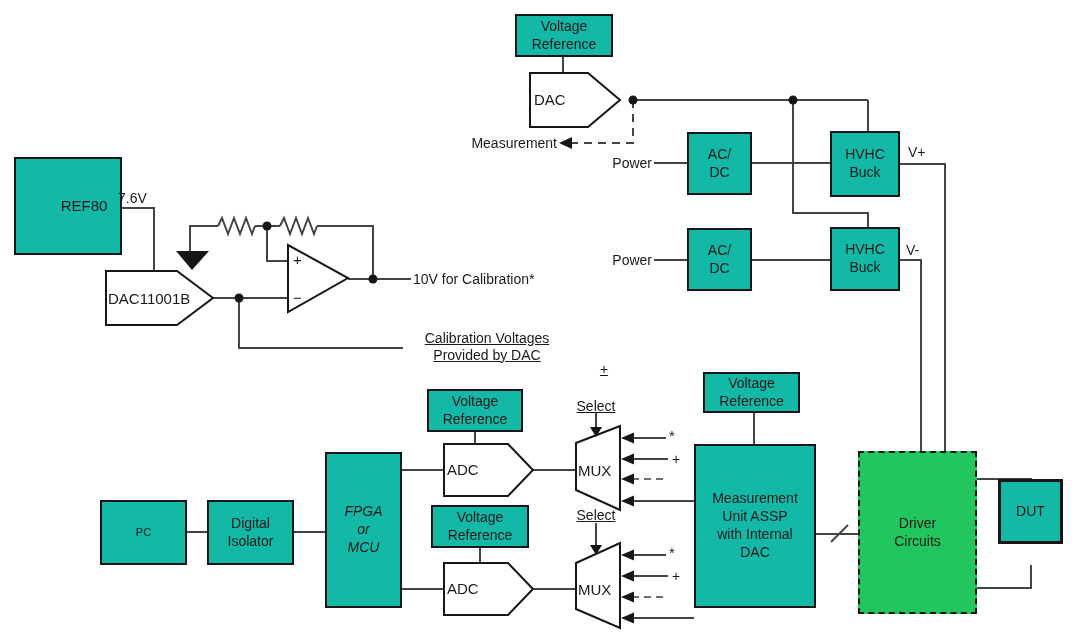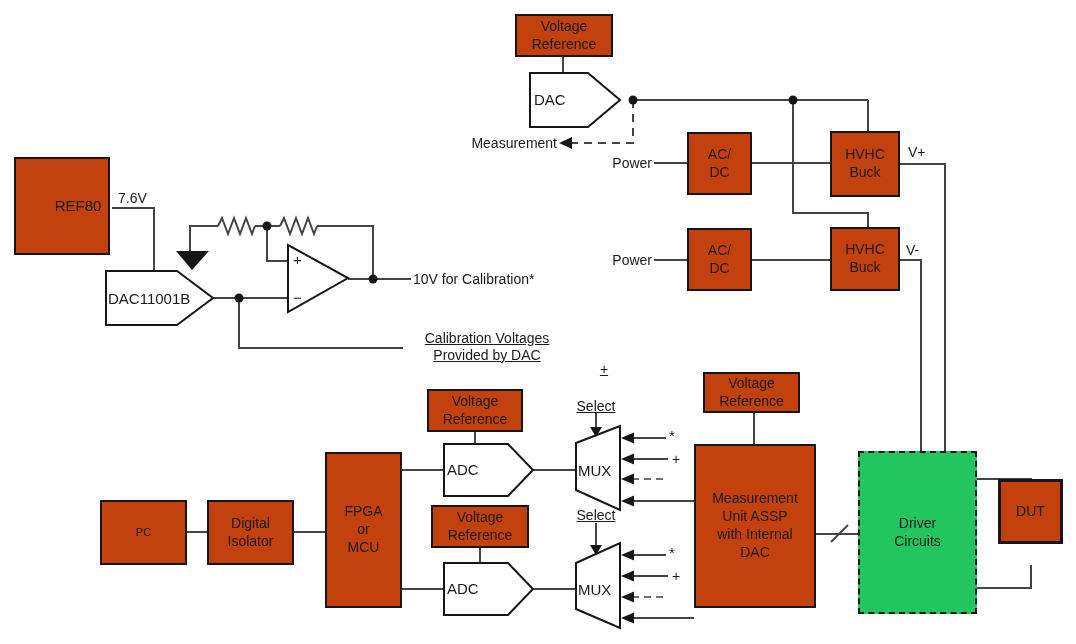--- a/index.html
+++ b/index.html
@@ -1,20 +1,20 @@
 <!DOCTYPE html>
 <html><head>
 <meta charset="utf-8">
 <style>
   html,body{margin:0;padding:0;background:#fff;}
   .stage{position:relative;width:1076px;height:644px;background:#ffffff;
          font-family:"Liberation Sans",sans-serif;color:#1a1a1a;overflow:hidden;}
   svg.wires{position:absolute;left:0;top:0;width:1076px;height:644px;}
   .box{position:absolute;display:flex;align-items:center;justify-content:center;
-       text-align:center;border:2px solid #161616;background:#c2410c;
+       text-align:center;border:2px solid #161616;background:#14b8a6;
        white-space:pre-line;font-size:14px;line-height:1.28;box-sizing:border-box;}
   .box.dashed{border-style:dashed;background:#22c55e;text-align:center;}
   .box.thick{border-width:3px;}
   .lbl{position:absolute;white-space:pre-line;font-size:14px;line-height:1.2;}
   .lbl.right{text-align:right;}
   .lbl.center{text-align:center;text-decoration:underline;}
   .lbl.big{font-size:15px;}
 </style>
 </head>
 <body>
@@ -106,39 +106,39 @@
       <circle cx="633" cy="100" r="4.5"></circle>
       <circle cx="793" cy="100" r="4.5"></circle>
       <circle cx="267" cy="226" r="4.5"></circle>
       <circle cx="239" cy="298" r="4.5"></circle>
       <circle cx="373" cy="279" r="4.5"></circle>
     </g>
   </svg>
 
   <div class="box" style="left:515px;top:14px;width:98px;height:43px;">Voltage
 Reference</div>
-  <div class="box big" style="left:14px;top:157px;width:96px;height:98px;font-size:15px;padding-left:32px;">REF80</div>
+  <div class="box big" style="left:14px;top:157px;width:108px;height:98px;font-size:15px;padding-left:32px;">REF80</div>
   <div class="box" style="left:687px;top:132px;width:65px;height:63px;">AC/
 DC</div>
   <div class="box" style="left:830px;top:131px;width:70px;height:66px;">HVHC
 Buck</div>
   <div class="box" style="left:687px;top:228px;width:65px;height:63px;">AC/
 DC</div>
   <div class="box" style="left:830px;top:227px;width:70px;height:64px;">HVHC
 Buck</div>
   <div class="box" style="left:427px;top:389px;width:96px;height:43px;">Voltage
 Reference</div>
   <div class="box" style="left:431px;top:505px;width:98px;height:43px;">Voltage
 Reference</div>
   <div class="box" style="left:703px;top:372px;width:97px;height:41px;">Voltage
 Reference</div>
   <div class="box big" style="left:100px;top:500px;width:87px;height:65px;font-size:11px;">PC</div>
   <div class="box" style="left:207px;top:500px;width:87px;height:65px;">Digital
 Isolator</div>
-  <div class="box" style="left:325px;top:452px;width:77px;height:156px;">FPGA
+  <div class="box" style="left:325px;top:452px;width:77px;height:156px;font-style:italic;">FPGA
 or
 MCU</div>
   <div class="box" style="left:694px;top:444px;width:122px;height:164px;">Measurement
 Unit ASSP
 with Internal
 DAC</div>
   <div class="box dashed" style="left:858px;top:451px;width:119px;height:163px;">Driver
 Circuits</div>
   <div class="box thick" style="left:998px;top:479px;width:65px;height:65px;">DUT</div>
 

